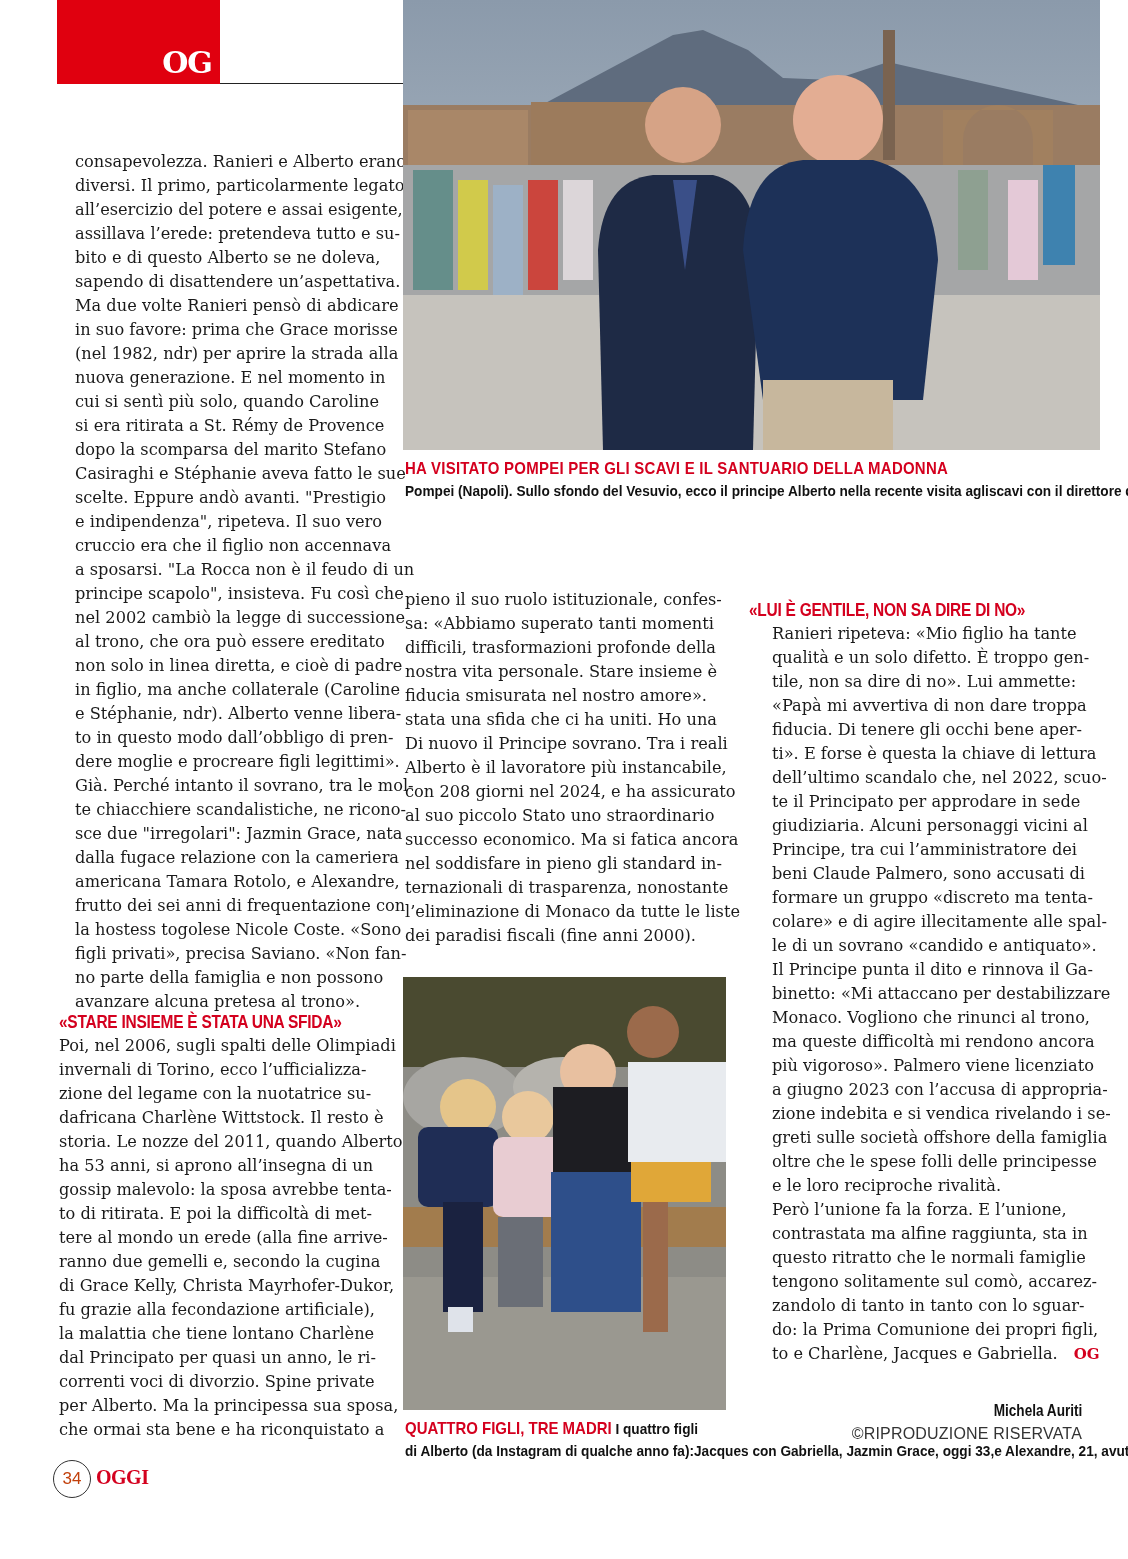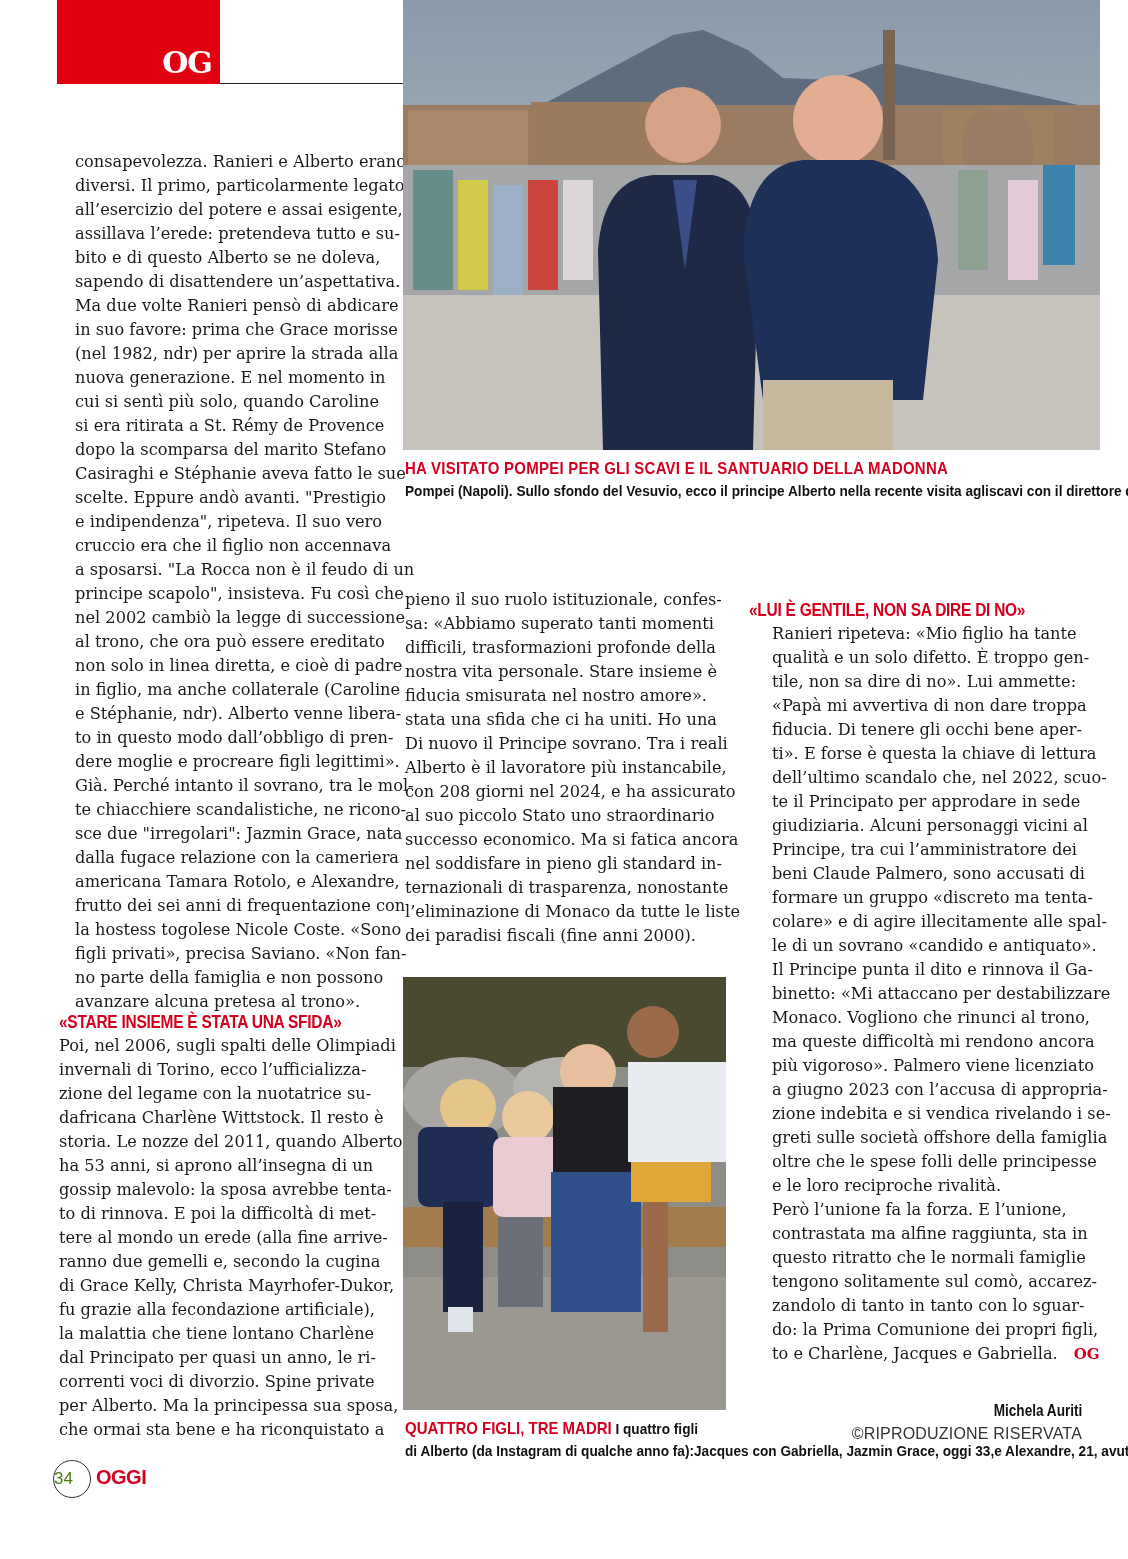--- a/index.html
+++ b/index.html
@@ -35,22 +35,22 @@
   .caption-kids { left: 405px; top: 1418px; transform: scaleX(0.88); transform-origin: left top; }
   .caption-kids .cap-title { font-size: 17px; }
 
   
   .end-og { font-family: "DejaVu Serif", serif; font-weight: bold; color: #d4001e; font-size: 15px; }
 
   .byline { right: 46px; top: 1402px; font-family: "Liberation Sans", sans-serif; font-weight: bold; font-size: 16px; color: #111; transform: scaleX(0.85); transform-origin: right center; }
   .copyright { right: 46px; top: 1425px; font-family: "Liberation Sans", sans-serif; font-size: 16px; color: #333; letter-spacing: 0.2px; }
 
   
-  .page-num { left: 53px; top: 1460px; width: 36px; height: 36px; border: 1px solid #333; border-radius: 50%; font-family: "Liberation Sans", sans-serif; font-size: 17px; line-height: 36px; text-align: left; color: #4d7c0f; }
-  .footer-logo { left: 96px; top: 1466px; font-family: Liberation Sans, sans-serif; font-weight: bold; color: #d4001e; font-size: 20px; letter-spacing: -0.5px; text-align: right; }
+  .page-num { left: 53px; top: 1460px; width: 36px; height: 36px; border: 1px solid #333; border-radius: 50%; font-family: "Liberation Sans", sans-serif; font-size: 17px; line-height: 36px; text-align: center; color: #c2410c; }
+  .footer-logo { left: 96px; top: 1466px; font-family: Liberation Serif, serif; font-weight: bold; color: #d4001e; font-size: 20px; letter-spacing: -0.5px; text-align: right; }
 </style>
 </head>
 <body>
 
 <div class="abs logo-block">
   <span class="og">OG</span>
 </div>
 <div class="abs header-rule"></div>
 
 <div class="abs col col1">
@@ -96,21 +96,21 @@
 <div class="abs sub-head sub-head-1">«STARE INSIEME È STATA UNA SFIDA»</div>
 <div class="abs col" style="left:59px; top:1034px; width:345px;">
   <div id="c1b">
       <span class="line">Poi, nel 2006, sugli spalti delle Olimpiadi</span>
       <span class="line">invernali di Torino, ecco l’ufficializza-</span>
       <span class="line">zione del legame con la nuotatrice su-</span>
       <span class="line">dafricana Charlène Wittstock. Il resto è</span>
       <span class="line">storia. Le nozze del 2011, quando Alberto</span>
       <span class="line">ha 53 anni, si aprono all’insegna di un</span>
       <span class="line">gossip malevolo: la sposa avrebbe tenta-</span>
-      <span class="line">to di rinnova. E poi la difficoltà di met-</span>
+      <span class="line">to di ritirata. E poi la difficoltà di met-</span>
       <span class="line">tere al mondo un erede (alla fine arrive-</span>
       <span class="line">ranno due gemelli e, secondo la cugina</span>
       <span class="line">di Grace Kelly, Christa Mayrhofer-Dukor,</span>
       <span class="line">fu grazie alla fecondazione artificiale),</span>
       <span class="line">la malattia che tiene lontano Charlène</span>
       <span class="line">dal Principato per quasi un anno, le ri-</span>
       <span class="line">correnti voci di divorzio. Spine private</span>
       <span class="line">per Alberto. Ma la principessa sua sposa,</span>
       <span class="line">che ormai sta bene e ha riconquistato a</span>
     </div>

